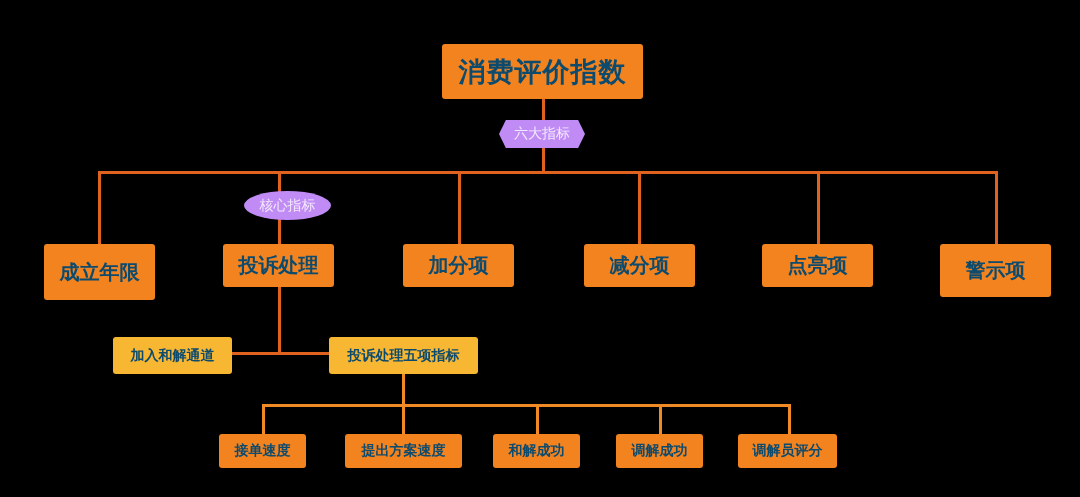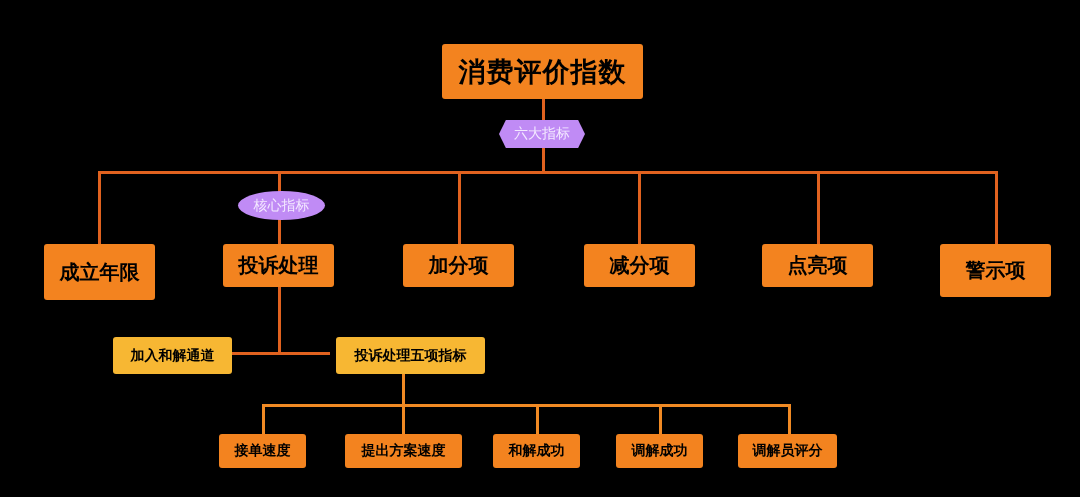--- a/index.html
+++ b/index.html
@@ -1,21 +1,21 @@
 <!DOCTYPE html>
 <html><head>
   <meta charset="utf-8">
   <style>
     html, body { margin: 0; padding: 0; background: #000000; }
     body { width: 1080px; height: 497px; position: relative; overflow: hidden;
            font-family: "DejaVu Sans", "Liberation Sans", sans-serif; }
     .line { position: absolute; background: #e0621f; }
     .line.y { background: #f08a24; }
     .node { position: absolute; display: flex; align-items: center; justify-content: center;
-            color: #000000; font-weight: bold; border-radius: 3px; box-sizing: border-box;
+            color: #0c4a6e; font-weight: bold; border-radius: 3px; box-sizing: border-box;
             white-space: nowrap; }
     .root { background: #f3831f; font-size: 27px; letter-spacing: 1px; }
     .l1 { background: #f3831f; font-size: 20px; }
     .l2 { background: #f7b733; font-size: 14px; }
     .l3 { background: #f3831f; font-size: 14px; }
     .tag { position: absolute; display: flex; align-items: center; justify-content: center;
            background: #c08bf5; color: #f3e9ff; font-size: 14px; white-space: nowrap; }
     .hex { clip-path: polygon(8% 0, 92% 0, 100% 50%, 92% 100%, 8% 100%, 0 50%); }
     .ellipse { border-radius: 50%; }
   </style>
@@ -43,21 +43,21 @@
 <div class="node root" style="left:442px;top:44px;width:201px;height:55px;">
   <span>消费评价指数</span>
 </div>
 <div class="tag hex" style="left:499px;top:120px;width:86px;height:28px;">
   <span>六大指标</span>
 </div>
 
 <div class="node l1" style="left:44px;top:244px;width:111px;height:56px;">
   <span>成立年限</span>
 </div>
-<div class="tag ellipse" style="left:238px;top:191px;width:87px;height:29px;">
+<div class="tag ellipse" style="left:244px;top:191px;width:87px;height:29px;">
   <span>核心指标</span>
 </div>
 <div class="node l1" style="left:223px;top:244px;width:111px;height:43px;">
   <span>投诉处理</span>
 </div>
 <div class="node l1" style="left:403px;top:244px;width:111px;height:43px;">
   <span>加分项</span>
 </div>
 <div class="node l1" style="left:584px;top:244px;width:111px;height:43px;">
   <span>减分项</span>
@@ -65,21 +65,21 @@
 <div class="node l1" style="left:762px;top:244px;width:111px;height:43px;">
   <span>点亮项</span>
 </div>
 <div class="node l1" style="left:940px;top:244px;width:111px;height:53px;">
   <span>警示项</span>
 </div>
 
 <div class="node l2" style="left:113px;top:337px;width:119px;height:37px;">
   <span>加入和解通道</span>
 </div>
-<div class="node l2" style="left:336px;top:337px;width:149px;height:37px;">
+<div class="node l2" style="left:329px;top:337px;width:149px;height:37px;">
   <span>投诉处理五项指标</span>
 </div>
 
 <div class="node l3" style="left:219px;top:434px;width:87px;height:34px;text-align:right;">
   <span>接单速度</span>
 </div>
 <div class="node l3" style="left:345px;top:434px;width:117px;height:34px;">
   <span>提出方案速度</span>
 </div>
 <div class="node l3" style="left:493px;top:434px;width:87px;height:34px;">

